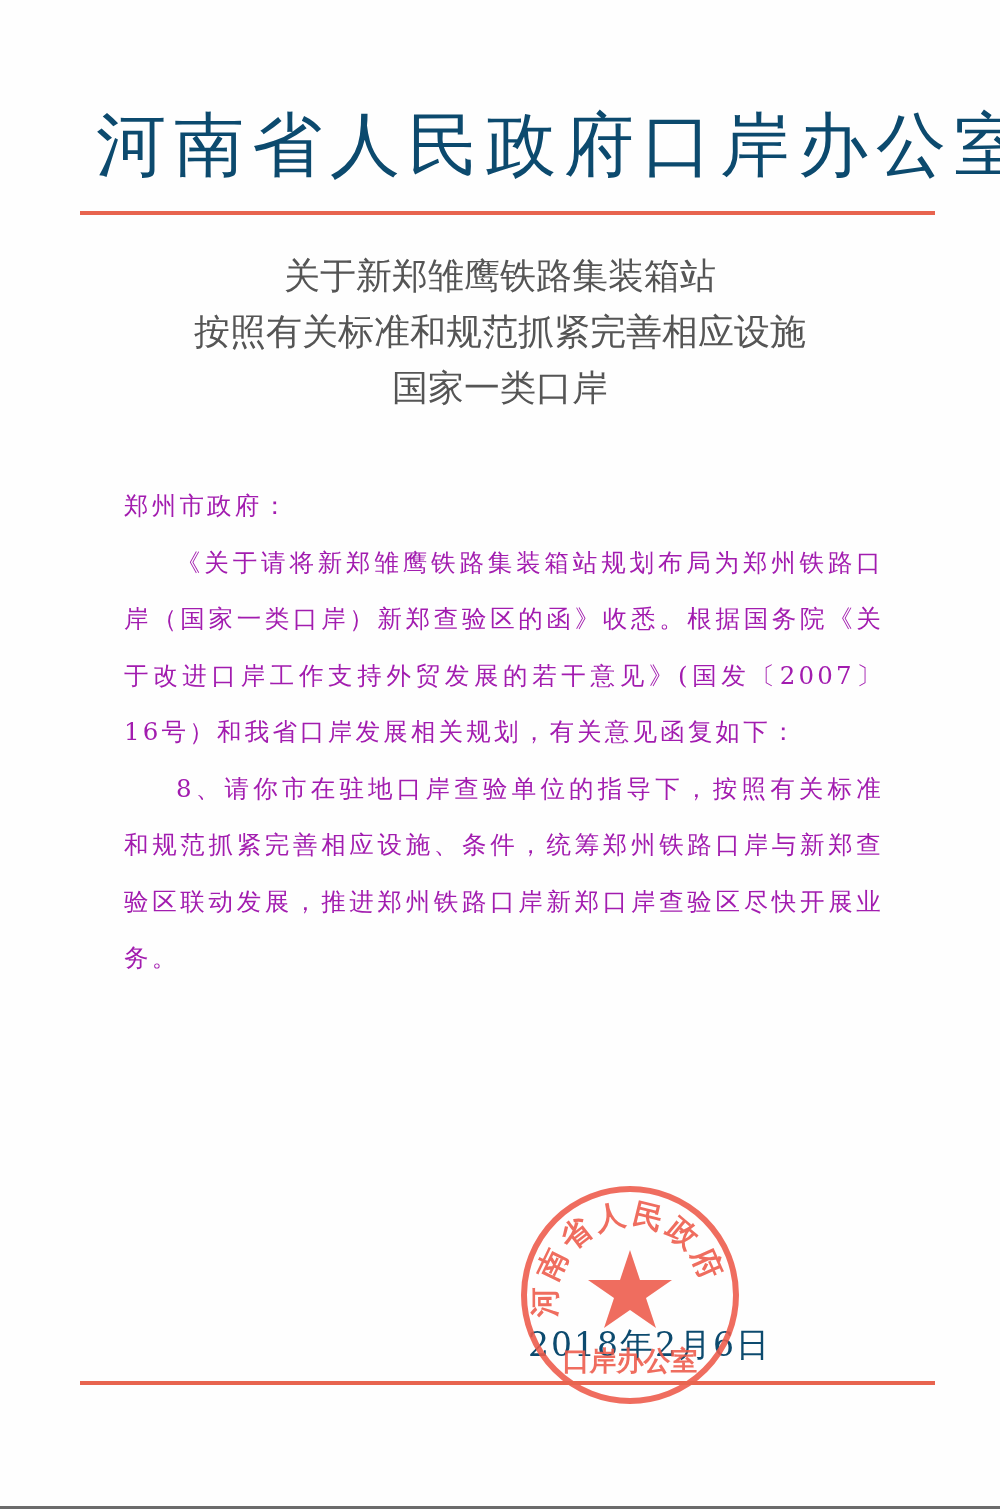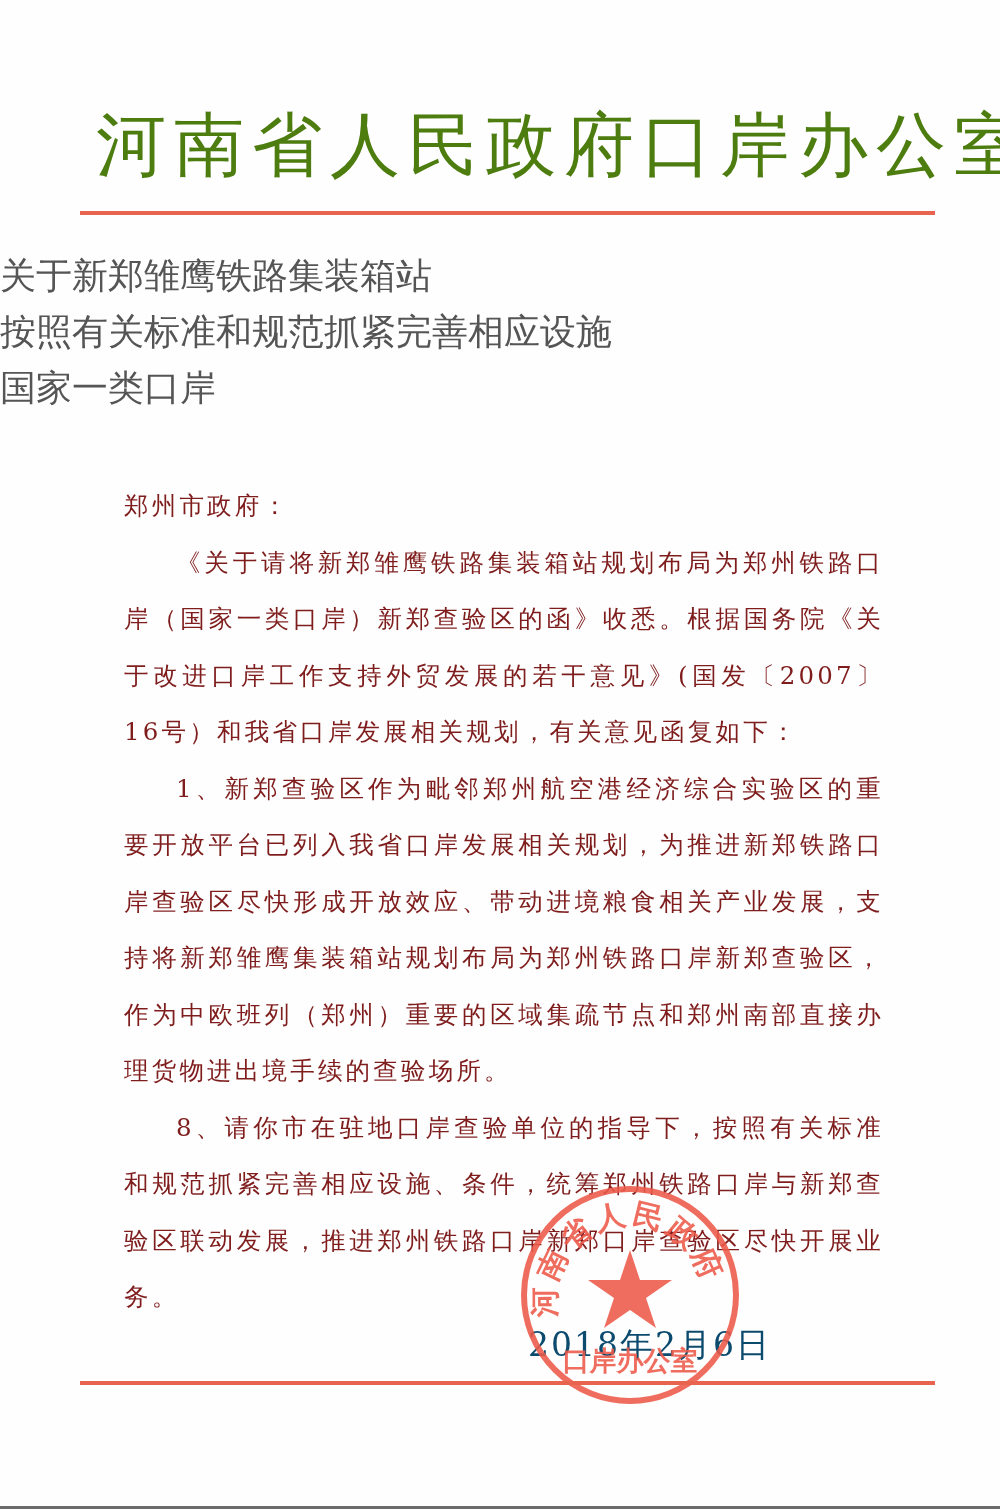--- a/index.html
+++ b/index.html
@@ -4,39 +4,39 @@
 <style>
   html, body { margin: 0; padding: 0; }
   body {
     width: 1000px; height: 1509px; position: relative; overflow: hidden;
     background: #fefefe;
     font-family: "DejaVu Serif", "Liberation Serif", serif;
     color: #555;
   }
   .letterhead {
     position: absolute; left: 96px; top: 100px; width: 820px;
-    text-align: center; color: #4d7c0f;
+    text-align: center; color: #0c4a6e;
     font-family: "DejaVu Serif", serif;
     font-size: 70px; letter-spacing: 8px; line-height: 90px;
     font-weight: normal; white-space: nowrap;
   }
   .rule {
     position: absolute; left: 80px; width: 855px; height: 4px;
     background: #e8644f;
   }
   .rule-top { top: 211px; }
   .rule-bottom { top: 1381px; }
   .title {
     position: absolute; left: 0; width: 1000px; top: 248px;
-    font-size: 36px; line-height: 56px; color: #555;
+    text-align: center; font-size: 36px; line-height: 56px; color: #555;
   }
   .title div { white-space: nowrap; }
   .body-text {
     position: absolute; left: 124px; width: 760px; top: 478px;
-    font-size: 24.5px; line-height: 56.5px; color: #7f1d1d;
+    font-size: 24.5px; line-height: 56.5px; color: #a21caf;
     letter-spacing: 3.2px;
   }
   .body-text p { margin: 0; text-align: justify; }
   .indent { text-indent: 52px; }
   .date {
     position: absolute; left: 528px; top: 1323px;
     font-size: 33px; color: #0c4a6e; letter-spacing: 2px; white-space: nowrap;
   }
   .seal {
     position: absolute; left: 521px; top: 1186px; width: 218px; height: 218px;
@@ -57,21 +57,20 @@
 
 <div class="title">
   <div>关于新郑雏鹰铁路集装箱站</div>
   <div>按照有关标准和规范抓紧完善相应设施</div>
   <div>国家一类口岸</div>
 </div>
 
 <div class="body-text">
   <p>郑州市政府：</p>
   <p class="indent">《关于请将新郑雏鹰铁路集装箱站规划布局为郑州铁路口岸（国家一类口岸）新郑查验区的函》收悉。根据国务院《关于改进口岸工作支持外贸发展的若干意见》(国发〔2007〕16号）和我省口岸发展相关规划，有关意见函复如下：</p>
-  <p class="indent">1、新郑查验区作为毗邻郑州航空港经济综合实验区的重要开放平台已列入我省口岸发展相关规划，为推进新郑铁路口岸查验区尽快形成开放效应、带动进境粮食相关产业发展，支持将新郑雏鹰集装箱站规划布局为郑州铁路口岸新郑查验区，作为中欧班列（郑州）重要的区域集疏节点和郑州南部直接办理货物进出境手续的查验场所。</p>
   <p class="indent">8、请你市在驻地口岸查验单位的指导下，按照有关标准和规范抓紧完善相应设施、条件，统筹郑州铁路口岸与新郑查验区联动发展，推进郑州铁路口岸新郑口岸查验区尽快开展业务。</p>
 </div>
 
 <div class="date">2018年2月6日</div>
 
 <div class="seal">
   <svg width="206" height="206" viewBox="0 0 206 206">
     <defs>
       <path id="sealArcTop" d="M 30 125 A 75 75 0 1 1 176 125"></path>
     </defs>

